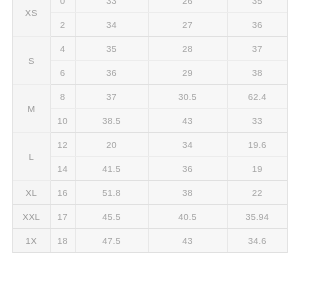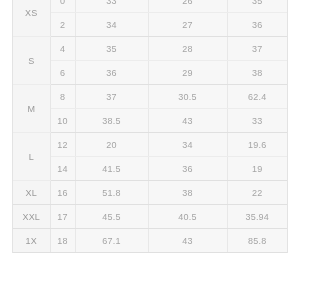--- a/index.html
+++ b/index.html
@@ -156,21 +156,21 @@
           <tr class="group-end">
             <td class="size-label" rowspan="1">XXL</td>
             <td>17</td>
             <td>45.5</td>
             <td>40.5</td>
             <td>35.94</td>
           </tr>
           <tr class="group-end">
             <td class="size-label" rowspan="1">1X</td>
             <td>18</td>
-            <td>67.1</td>
+            <td>47.5</td>
             <td>43</td>
-            <td>85.8</td>
+            <td>34.6</td>
           </tr>
         </tbody>
     </table>
   </div>
 
 </div>
 
 </body></html>

